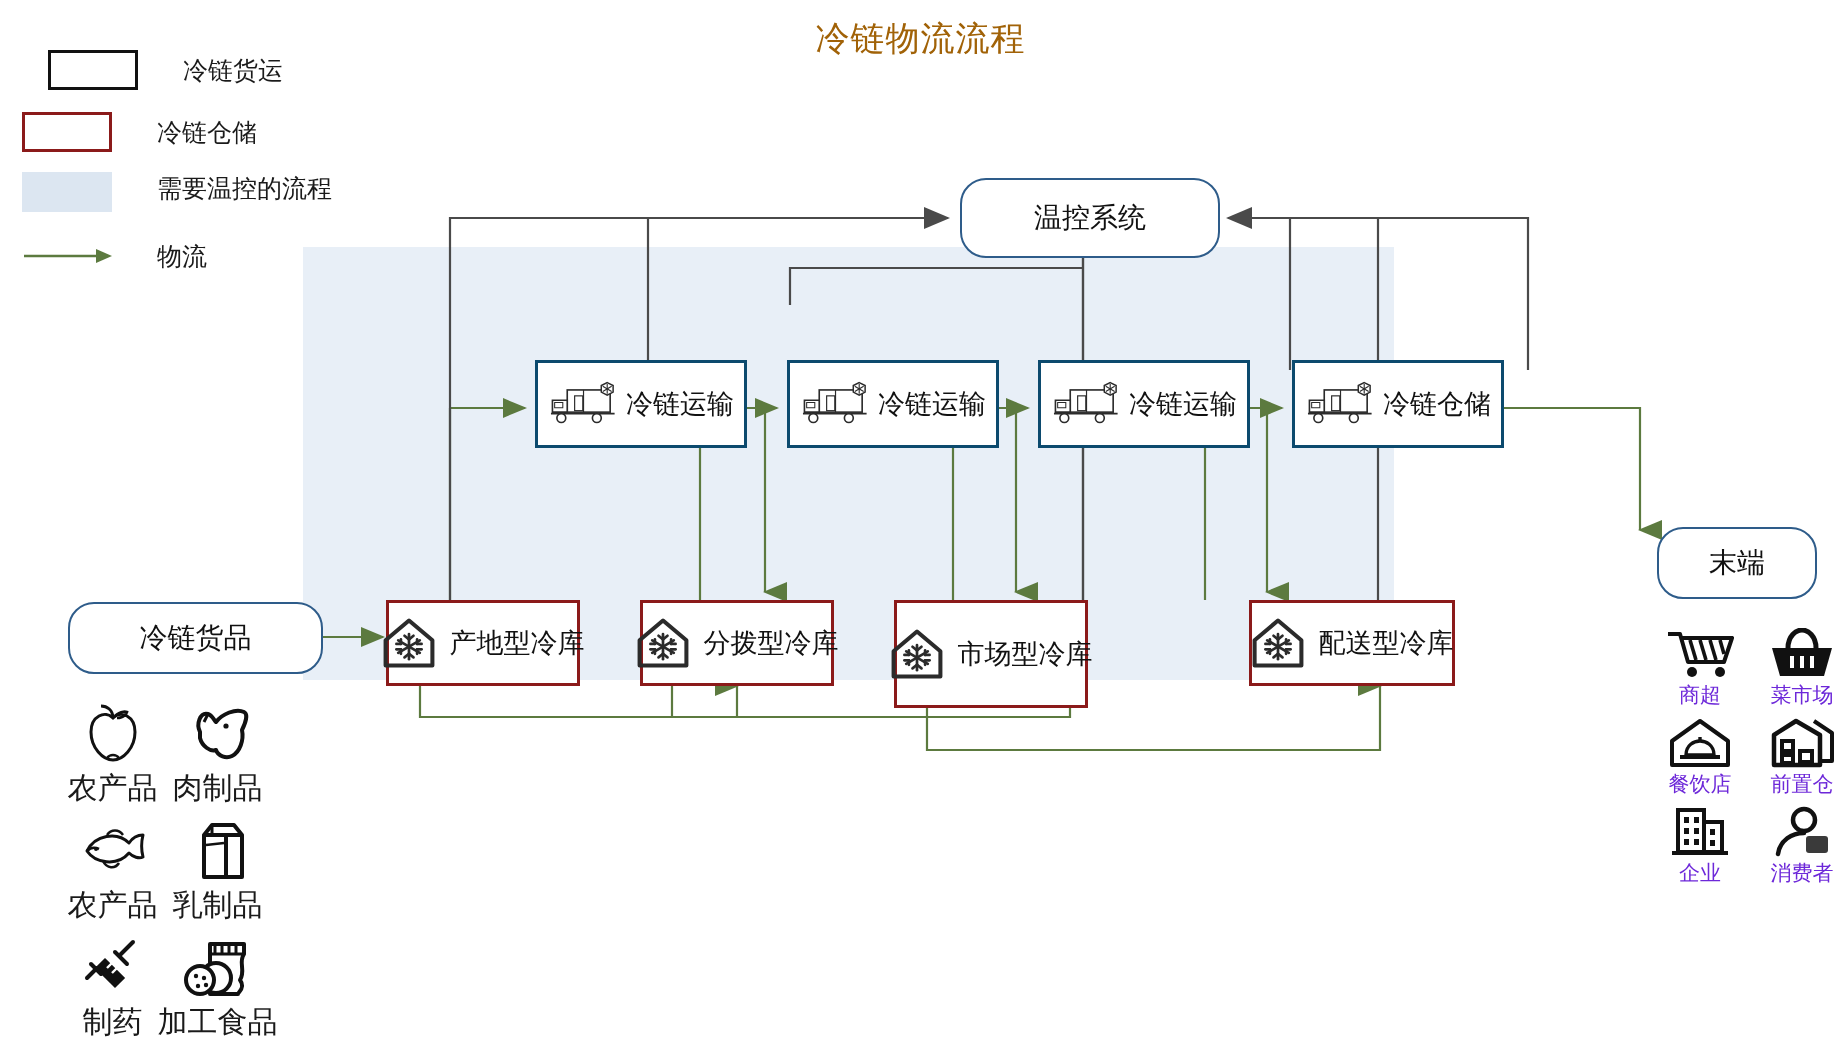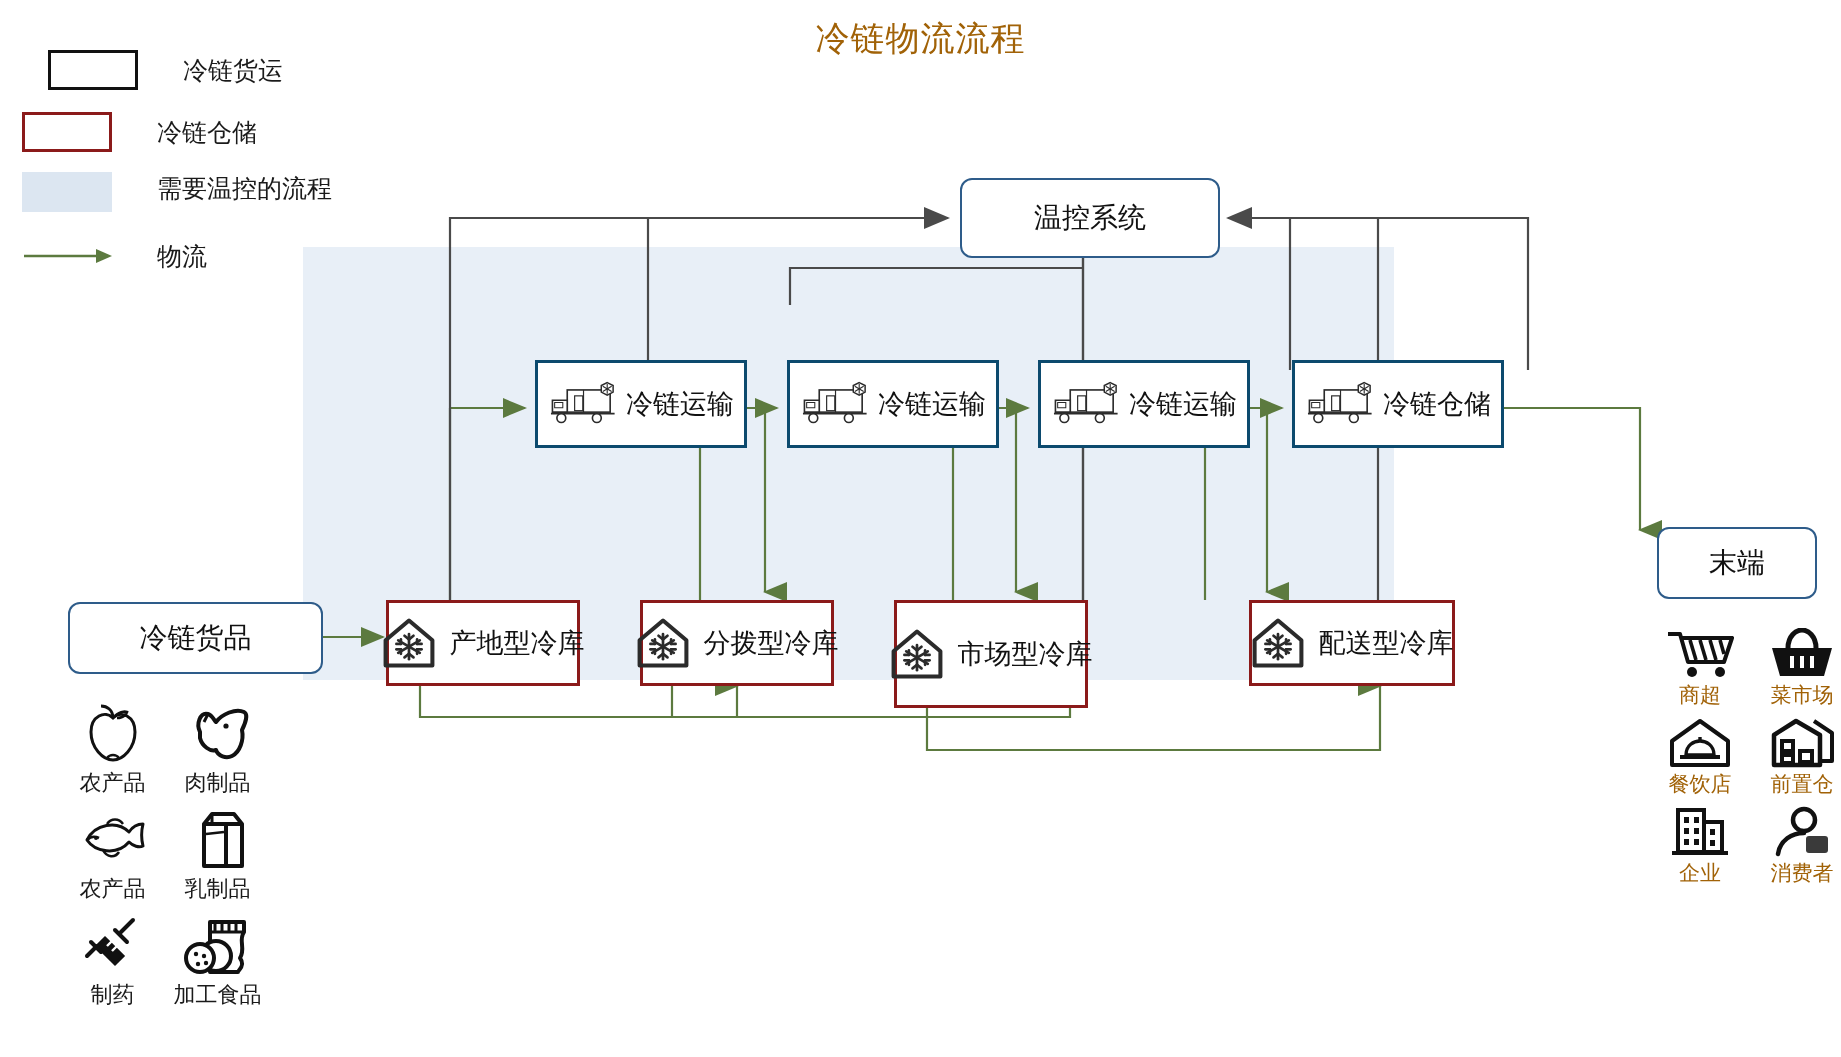--- a/index.html
+++ b/index.html
@@ -28,41 +28,41 @@
   #wires{position:absolute;left:0;top:0;width:1841px;height:1057px;pointer-events:none;}
 
   
   .node{
     position:absolute;box-sizing:border-box;display:flex;align-items:center;
     justify-content:center;background:#ffffff;
   }
   .node-transport{border:3px solid #0c4a6e;}
   .node-storage{border:3px solid #8b1a1a;}
   .node-round{
-    border:2px solid #2e5c8a;border-radius:12px;background:#fff;
+    border:2px solid #2e5c8a;border-radius:26px;background:#fff;
   }
   .node-label{font-size:27px;color:#111;white-space:nowrap;}
   .node-round .node-label{font-size:28px;}
 
   .icon-box{display:flex;align-items:center;gap:4px;}
   .truck-ico{width:74px;height:48px;flex:0 0 auto;}
   .house-ico{width:54px;height:54px;flex:0 0 auto;margin-right:10px;}
 
   
   .goods-grid{position:absolute;display:grid;grid-template-columns:105px 105px;
     column-gap:0px;row-gap:8px;}
   .goods-cell{display:flex;flex-direction:column;align-items:center;}
   .goods-cell svg{display:block;}
-  .goods-label{font-size:22px;color:#1a1a1a;margin-top:2px;white-space:nowrap;}
+  .goods-label{font-size:30px;color:#1a1a1a;margin-top:2px;white-space:nowrap;}
 
   
   .term-grid{position:absolute;display:grid;grid-template-columns:96px 96px;
     column-gap:6px;row-gap:8px;}
   .term-cell{display:flex;flex-direction:column;align-items:center;}
-  .term-label{font-size:21px;color:#a16207;margin-top:1px;white-space:nowrap;}
+  .term-label{font-size:21px;color:#6d28d9;margin-top:1px;white-space:nowrap;}
 </style>
 </head>
 <body>
 
 <div id="canvas">
 
   <div class="abs" style="left:303px;top:247px;width:1091px;height:433px;background:#e8eff7;"></div>
 
   <div class="abs" id="title">冷链物流流程</div>
 

